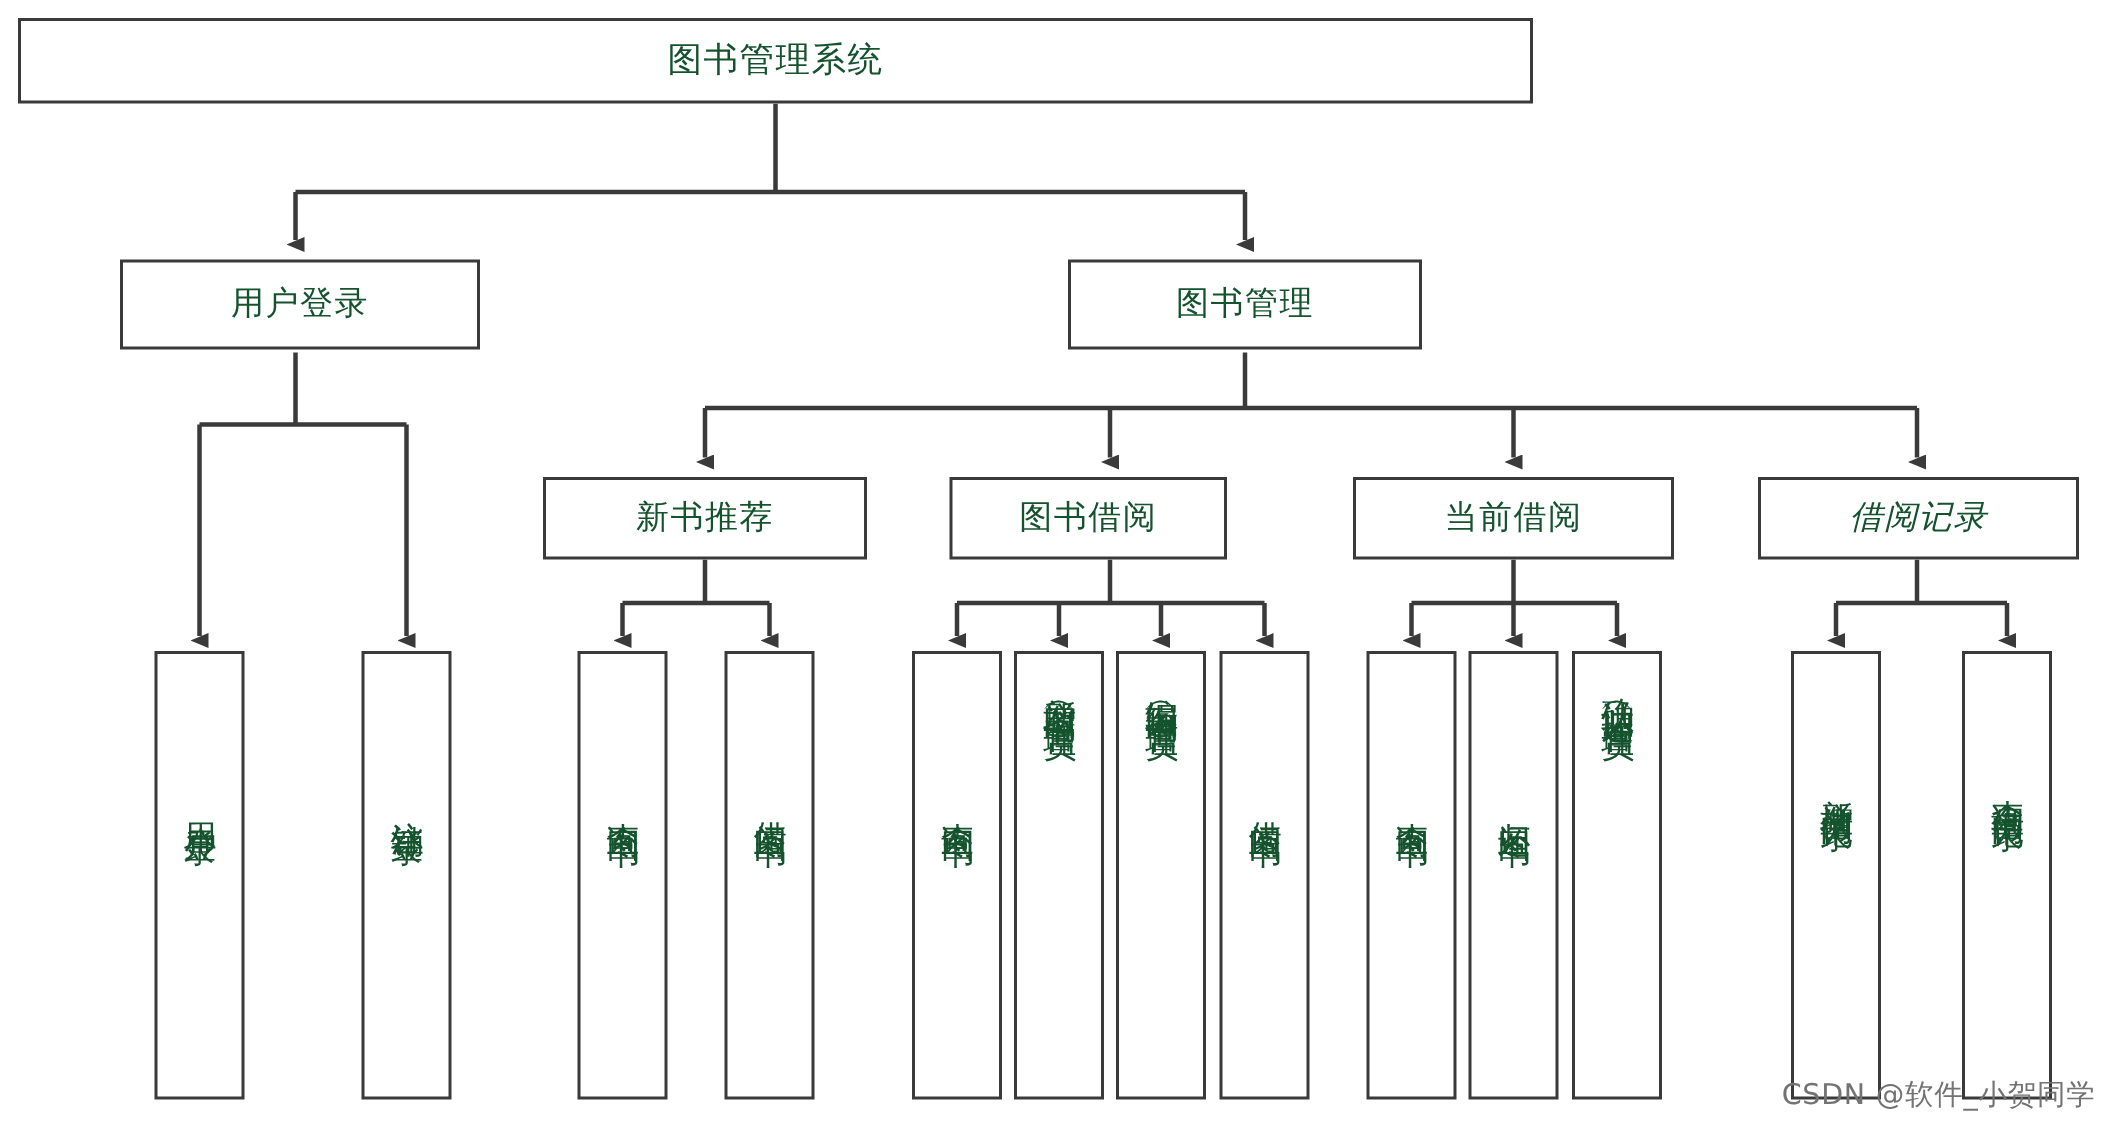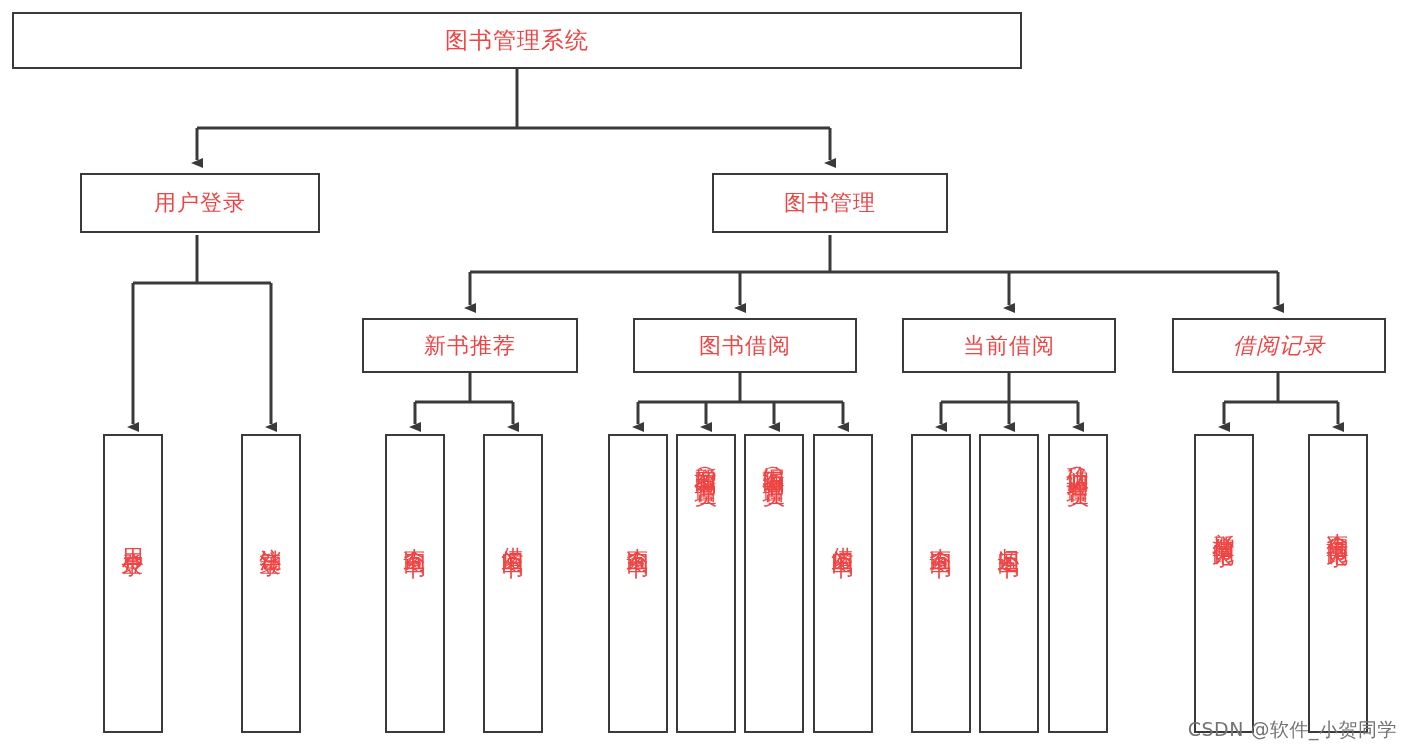--- a/index.html
+++ b/index.html
@@ -33,21 +33,21 @@
     border: 2px solid #3a3a3a;
     display: flex;
     align-items: center;
     justify-content: center;
     color: #1b1b1b;
   }
   .node .node-label {
     display: block;
     text-align: left;
     line-height: 1.18;
-    color: #ef4444;
+    color: #14532d;
   }
   
   .node.horiz .node-label {
     font-size: 22px;
     letter-spacing: 1px;
     white-space: nowrap;
   }
   .node.root .node-label {
     font-size: 23px;
   }
@@ -151,21 +151,21 @@
   </div>
 
   <div class="node horiz" style="left:712px; top:173px; width:236px; height:60px;">
     <span class="node-label">图书管理</span>
   </div>
 
   <div class="node horiz" style="left:362px; top:318px; width:216px; height:55px;">
     <span class="node-label">新书推荐</span>
   </div>
 
-  <div class="node horiz" style="left:633px; top:318px; width:224px; height:55px;">
+  <div class="node horiz" style="left:633px; top:318px; width:185px; height:55px;">
     <span class="node-label">图书借阅</span>
   </div>
 
   <div class="node horiz" style="left:902px; top:318px; width:214px; height:55px;">
     <span class="node-label">当前借阅</span>
   </div>
 
   <div class="node horiz" style="left:1172px; top:318px; width:214px; height:55px;font-style:italic;">
     <span class="node-label">借阅记录</span>
   </div>

